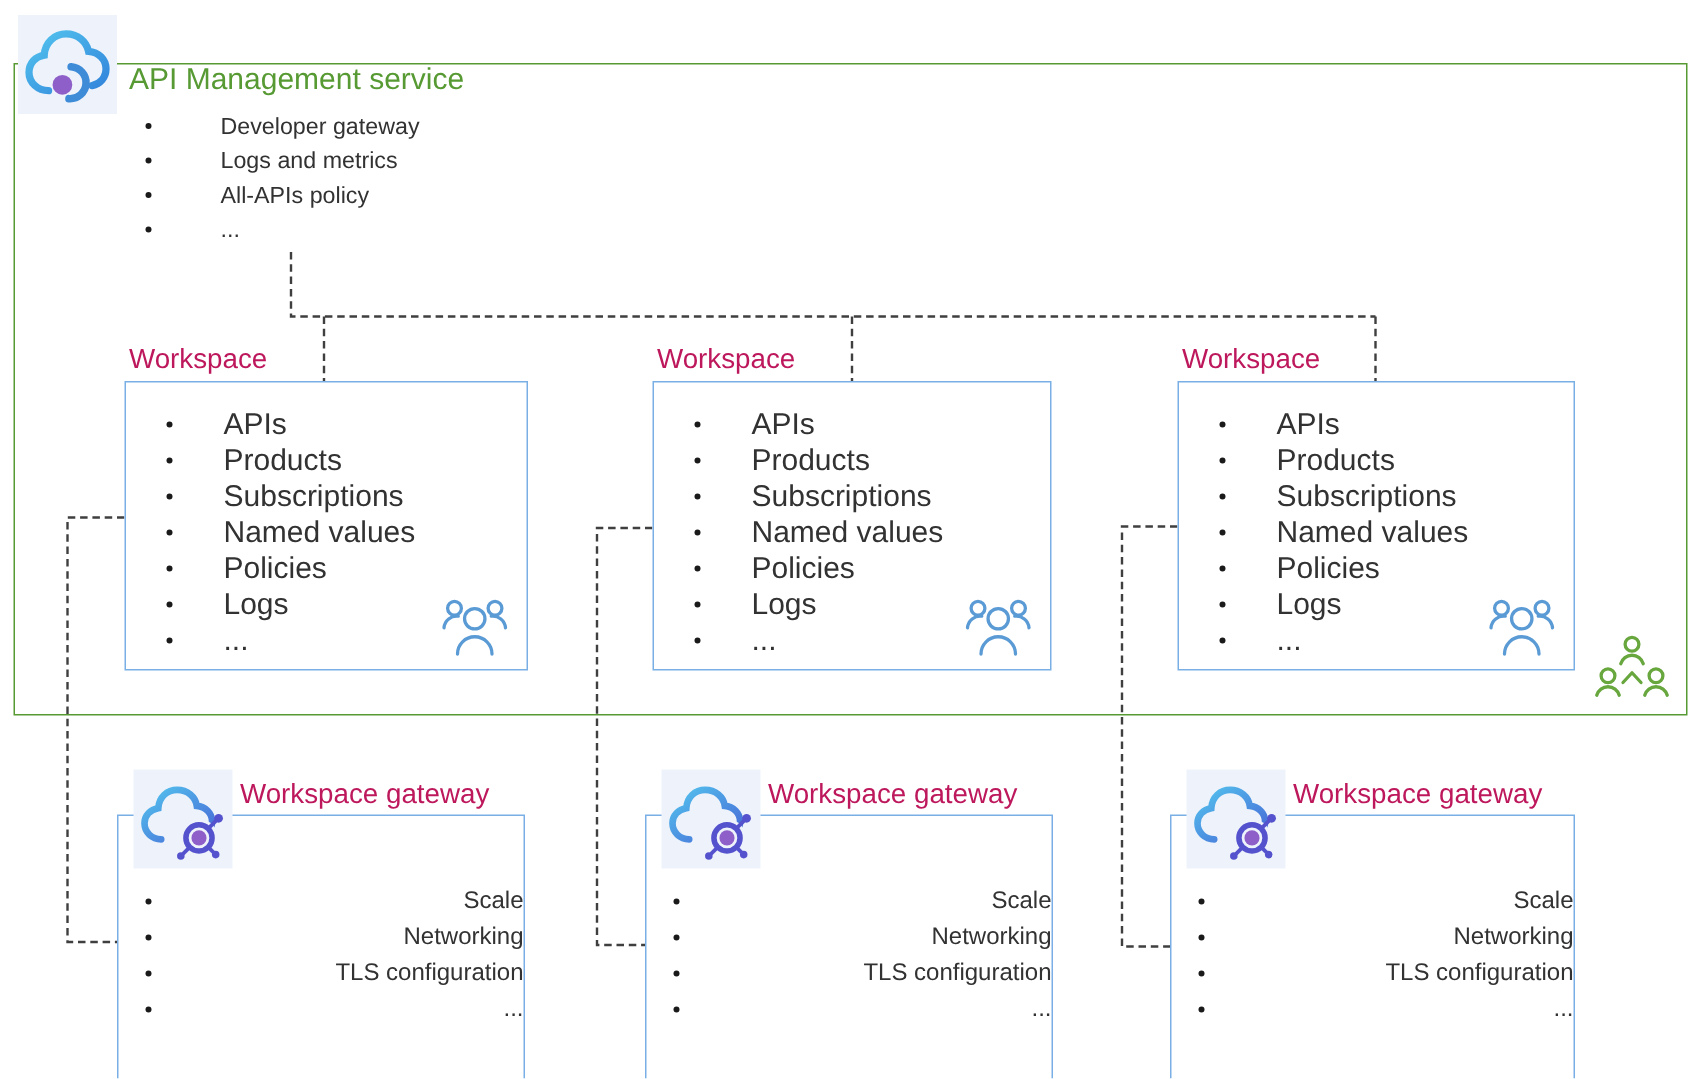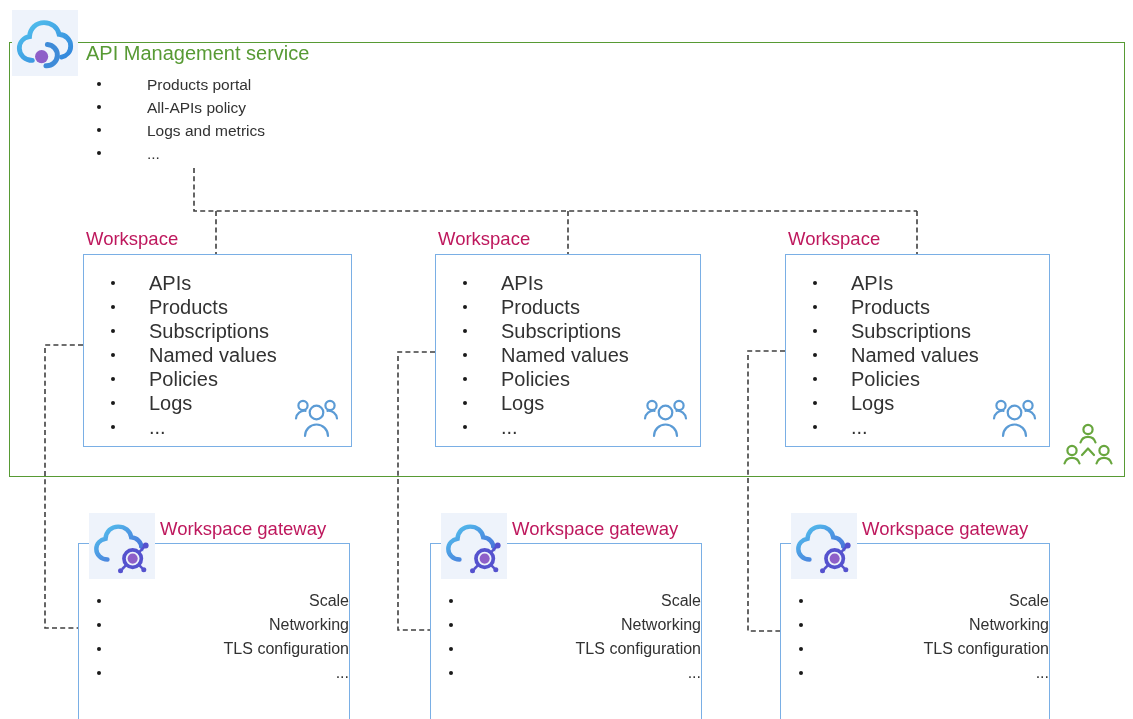--- a/index.html
+++ b/index.html
@@ -112,29 +112,29 @@
       <path d="M34.5,33.5 A11,11 0 0 1 33,55.5" stroke="#3e8bd8" stroke-width="5.2" fill="none" stroke-linecap="round"></path>
       <circle cx="28.5" cy="46" r="6.8" fill="#8e5fc8"></circle>
     </svg>
   </div>
 
   <div class="service-title">API Management service</div>
 
   <div class="service-list blist">
     <div class="row">
         <span class="dot"></span>
-        <span class="txt">Products portal</span>
+        <span class="txt">Developer gateway</span>
+      </div>
+    <div class="row">
+        <span class="dot"></span>
+        <span class="txt">Logs and metrics</span>
       </div>
     <div class="row">
         <span class="dot"></span>
         <span class="txt">All-APIs policy</span>
-      </div>
-    <div class="row">
-        <span class="dot"></span>
-        <span class="txt">Logs and metrics</span>
       </div>
     <div class="row">
         <span class="dot"></span>
         <span class="txt">...</span>
       </div>
   </div>
 
   <div class="ws ws1">
     <div class="box-title">Workspace</div>
     <div class="ws-list blist">

